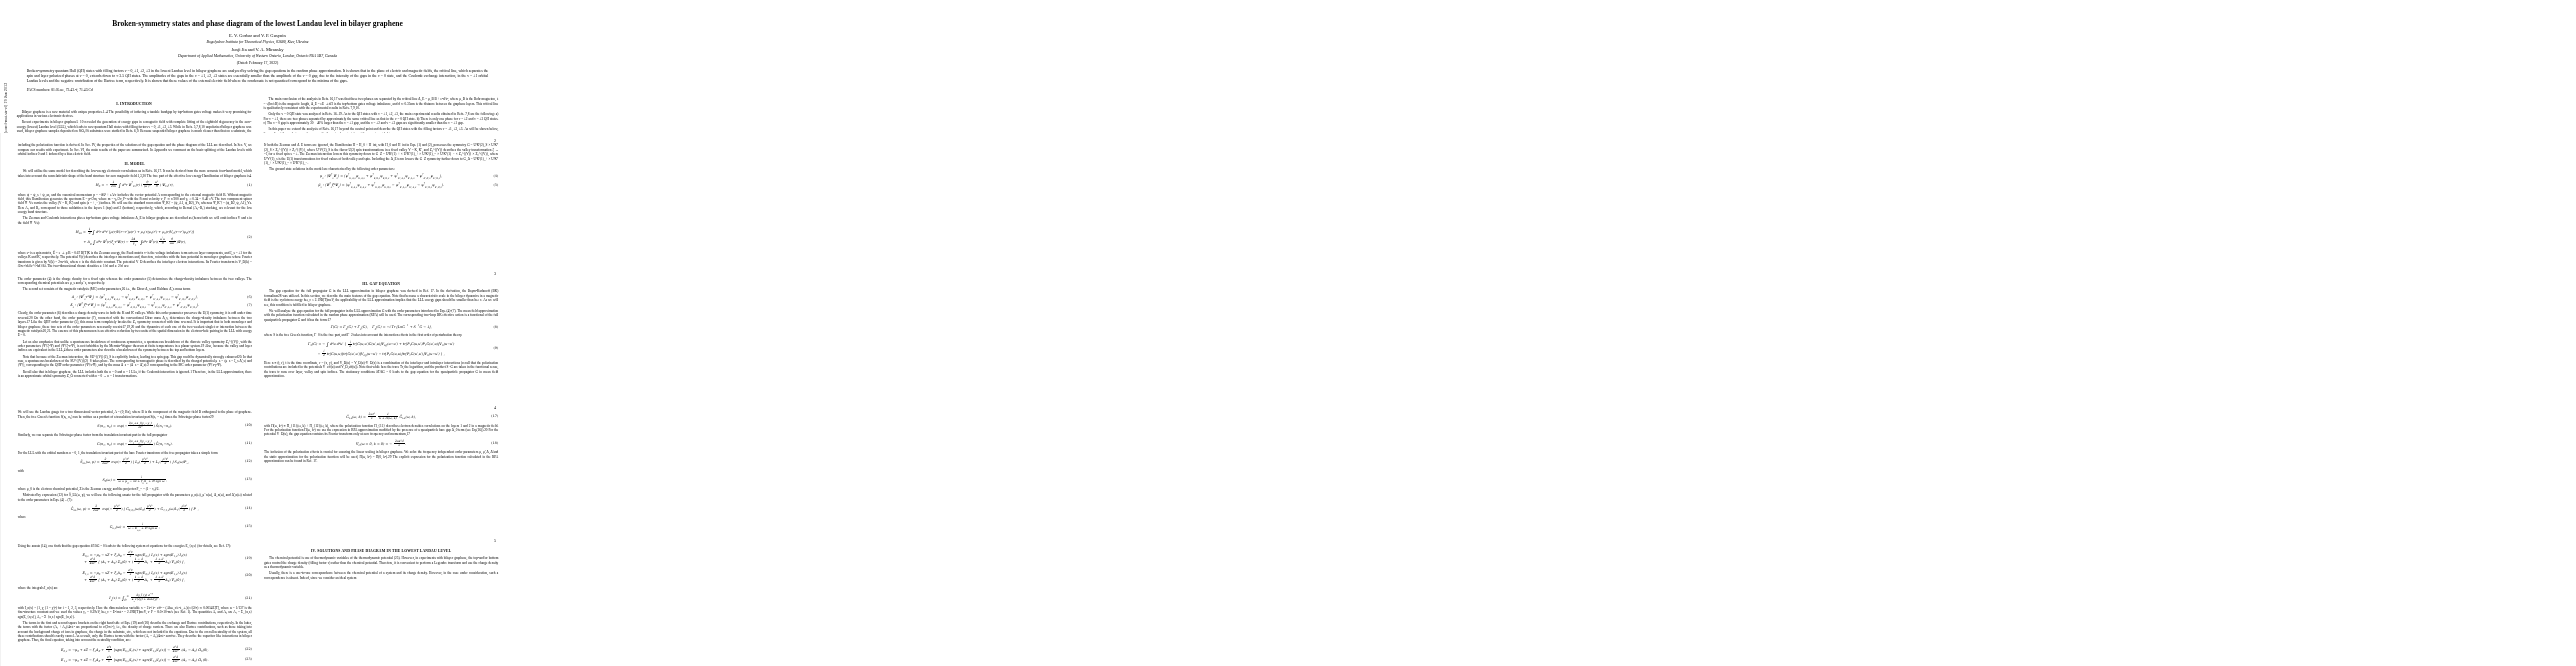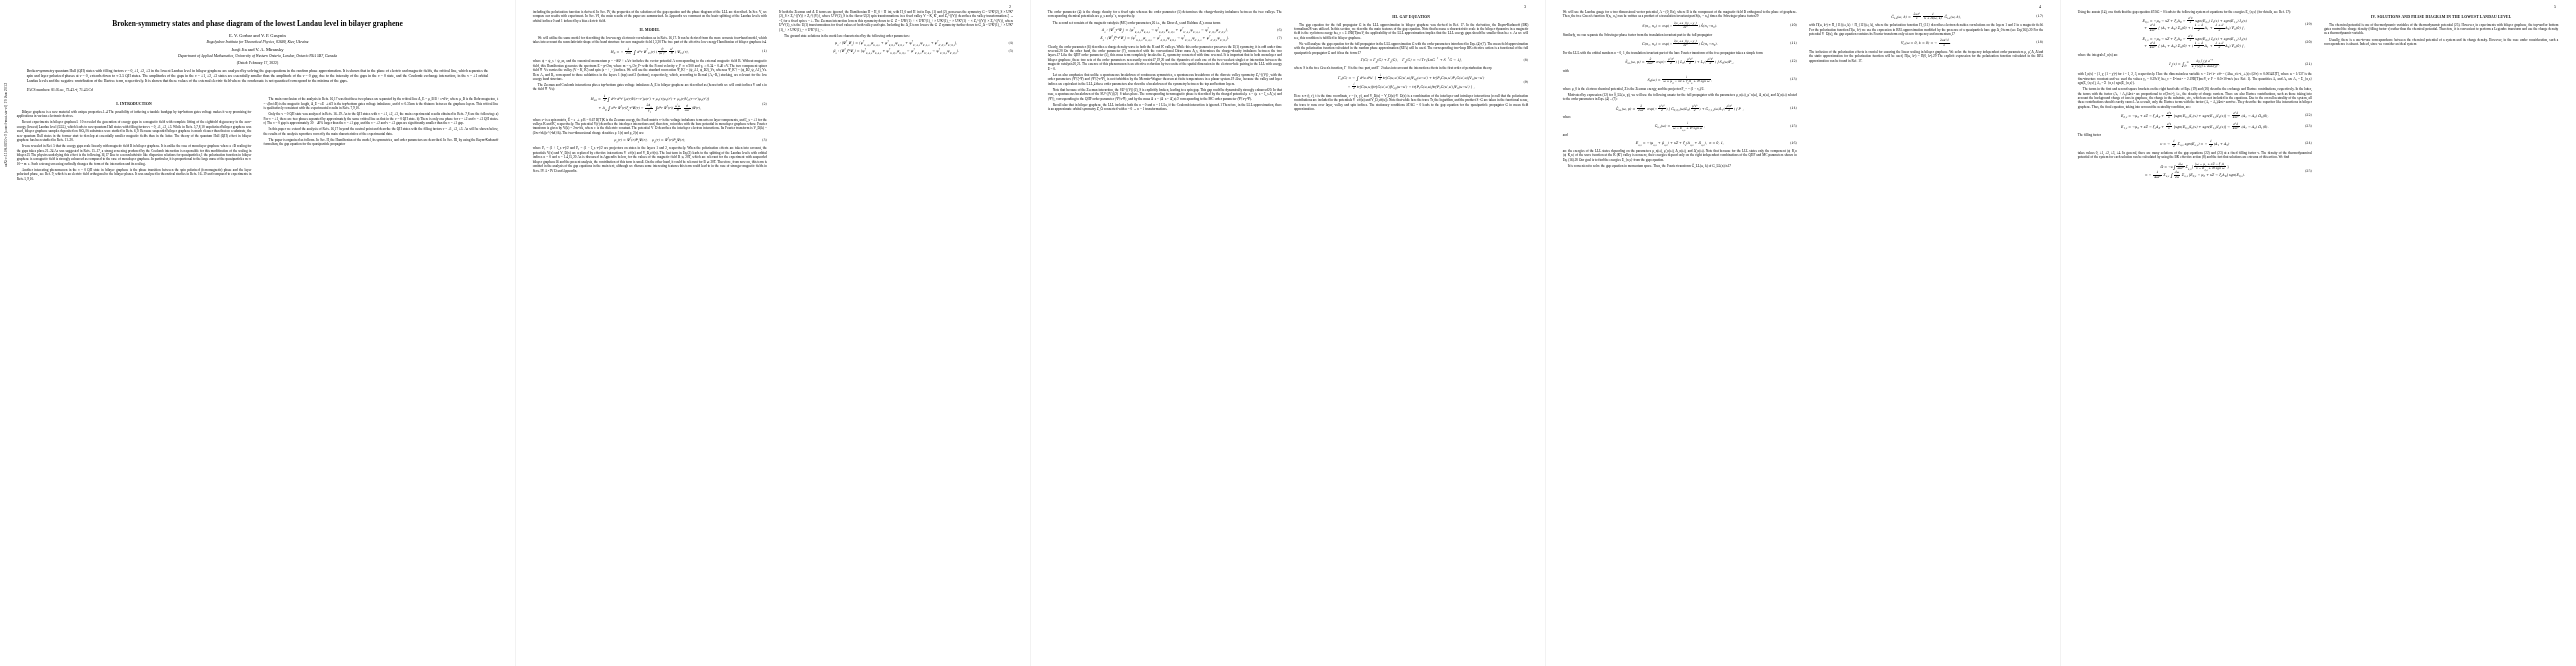--- a/index.html
+++ b/index.html
@@ -12,21 +12,21 @@
     height: 667px;
     font-family: "Liberation Serif", serif;
     color: #000000;
     overflow: hidden;
   }
   .sheet {
     position: relative;
     width: 2576px;
     height: 667px;
     display: flex;
-    flex-direction: row;
+    flex-direction: column;
   }
   .page {
     position: relative;
     width: 515px;
     height: 667px;
     box-sizing: border-box;
     padding: 10px 16.7px 10px 16.7px;
     background: #ffffff;
     overflow: hidden;
   }

